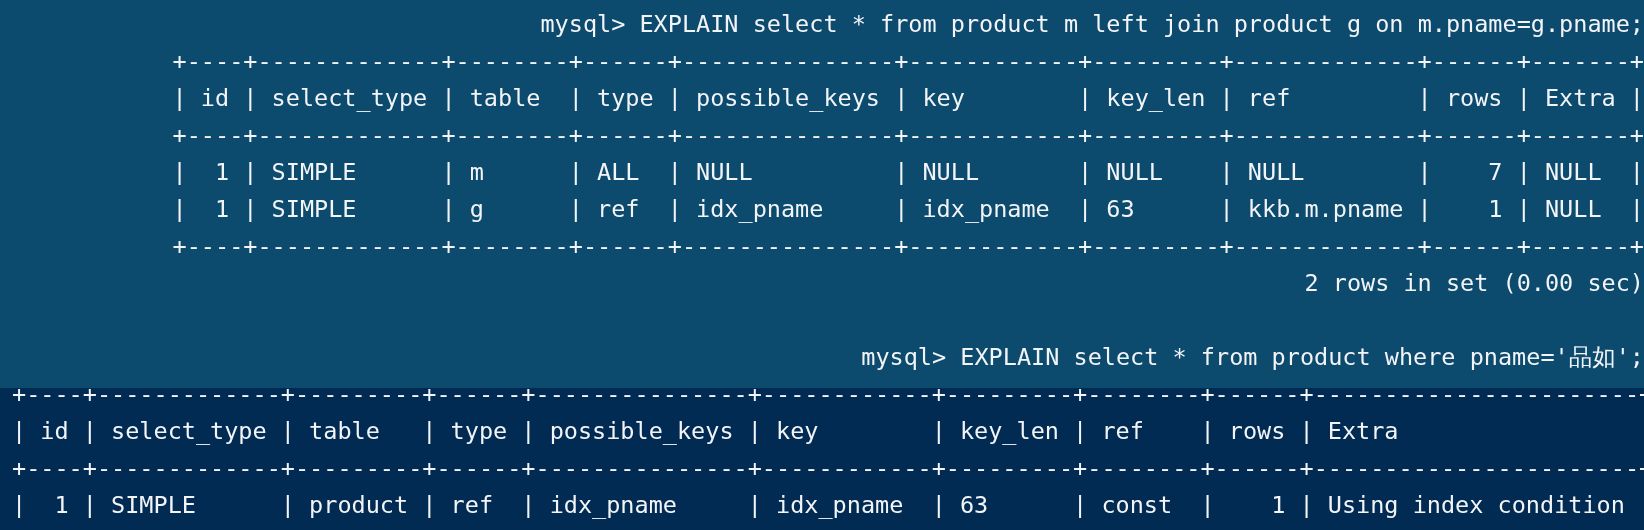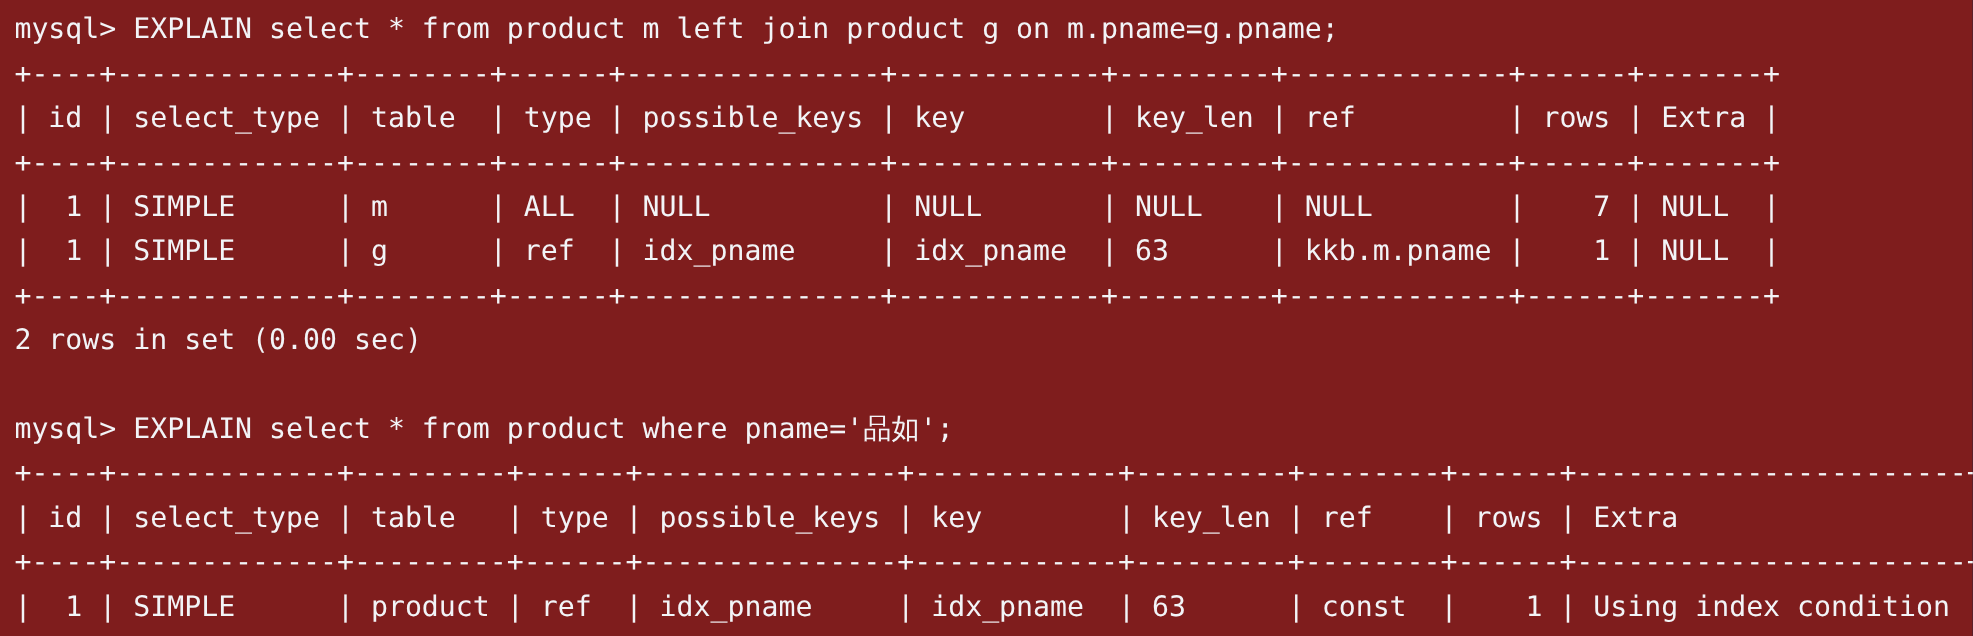--- a/index.html
+++ b/index.html
@@ -7,31 +7,32 @@
     padding: 0;
     background: #012b52;
   }
   body {
     width: 1644px;
     height: 530px;
     overflow: hidden;
   }
   #terminal {
     width: 1644px;
-    height: 530px;
-    background: #7f1d1d;
+    height: 388px;
+    background: #0c4a6e;
     padding: 6px 0 0 12px;
     box-sizing: border-box;
     font-family: "DejaVu Sans Mono", "Liberation Mono", monospace;
     font-size: 23.5px;
     line-height: 37px;
     letter-spacing: 0px;
     color: #f2f4f7;
     white-space: pre;
     font-weight: 400;
+    text-align: right;
     -webkit-font-smoothing: antialiased;
   }
   .line {
     height: 37px;
     white-space: pre;
   }
   .blank {
     height: 37px;
   }
 </style>

